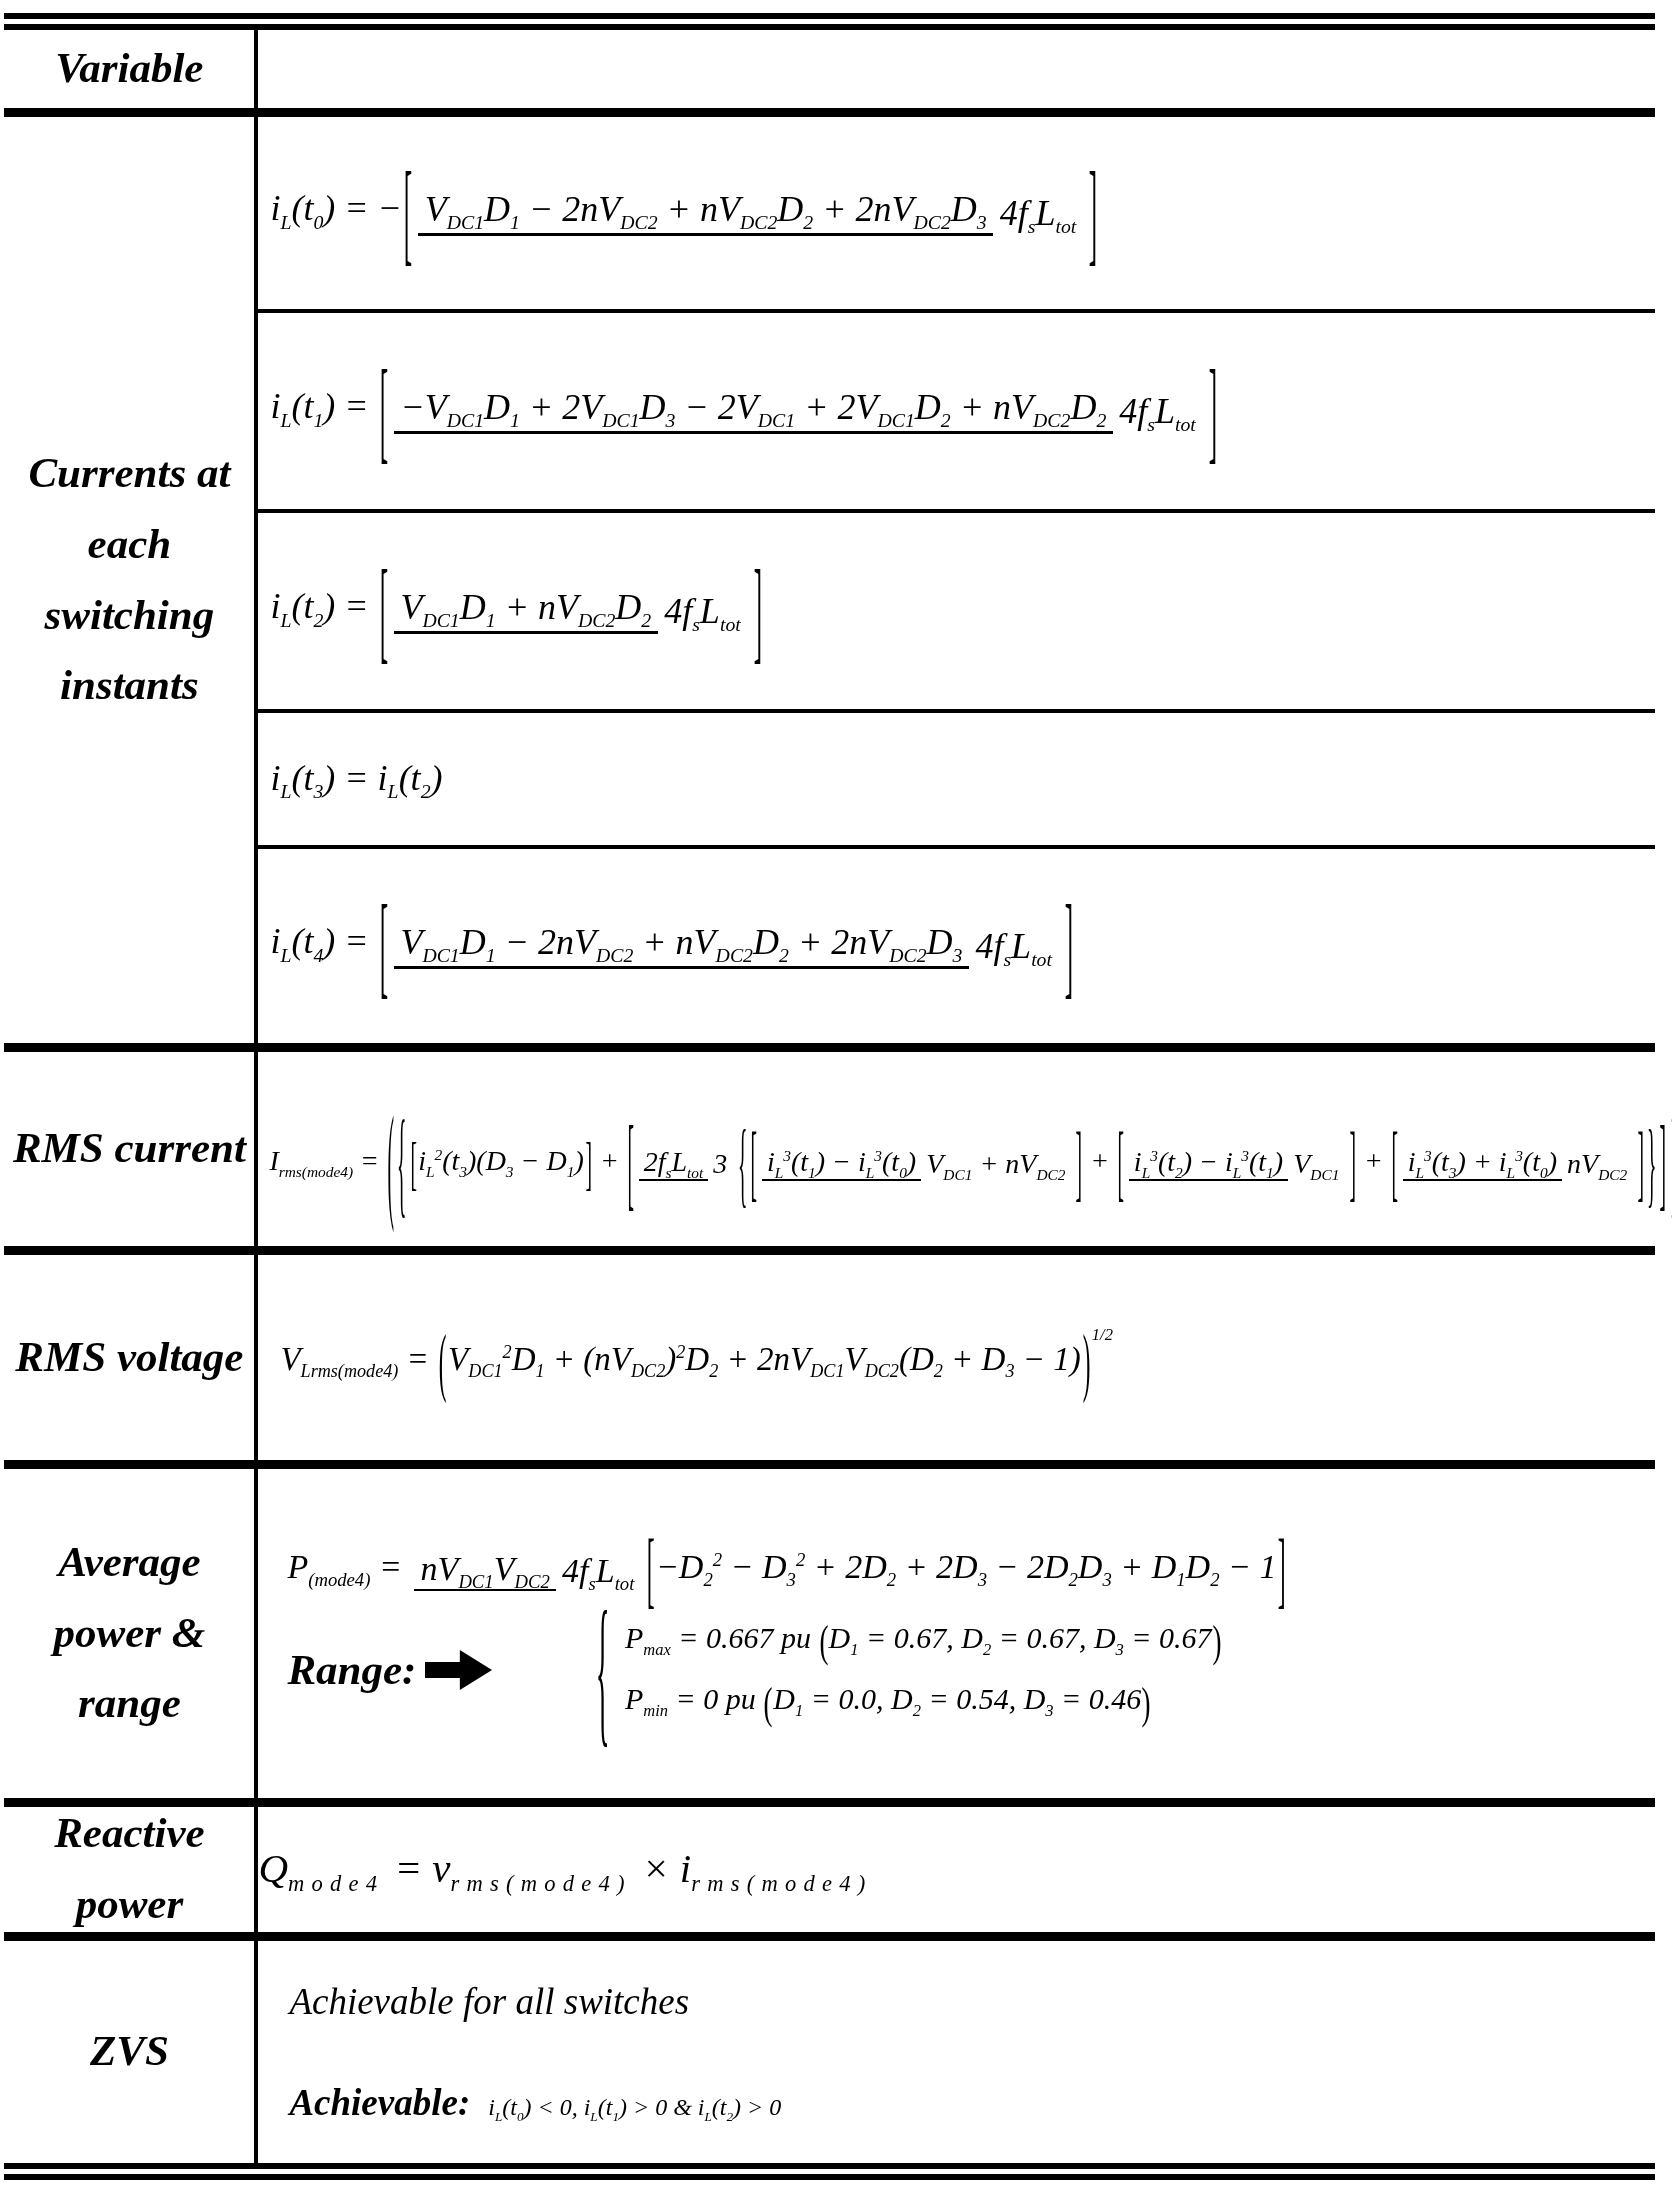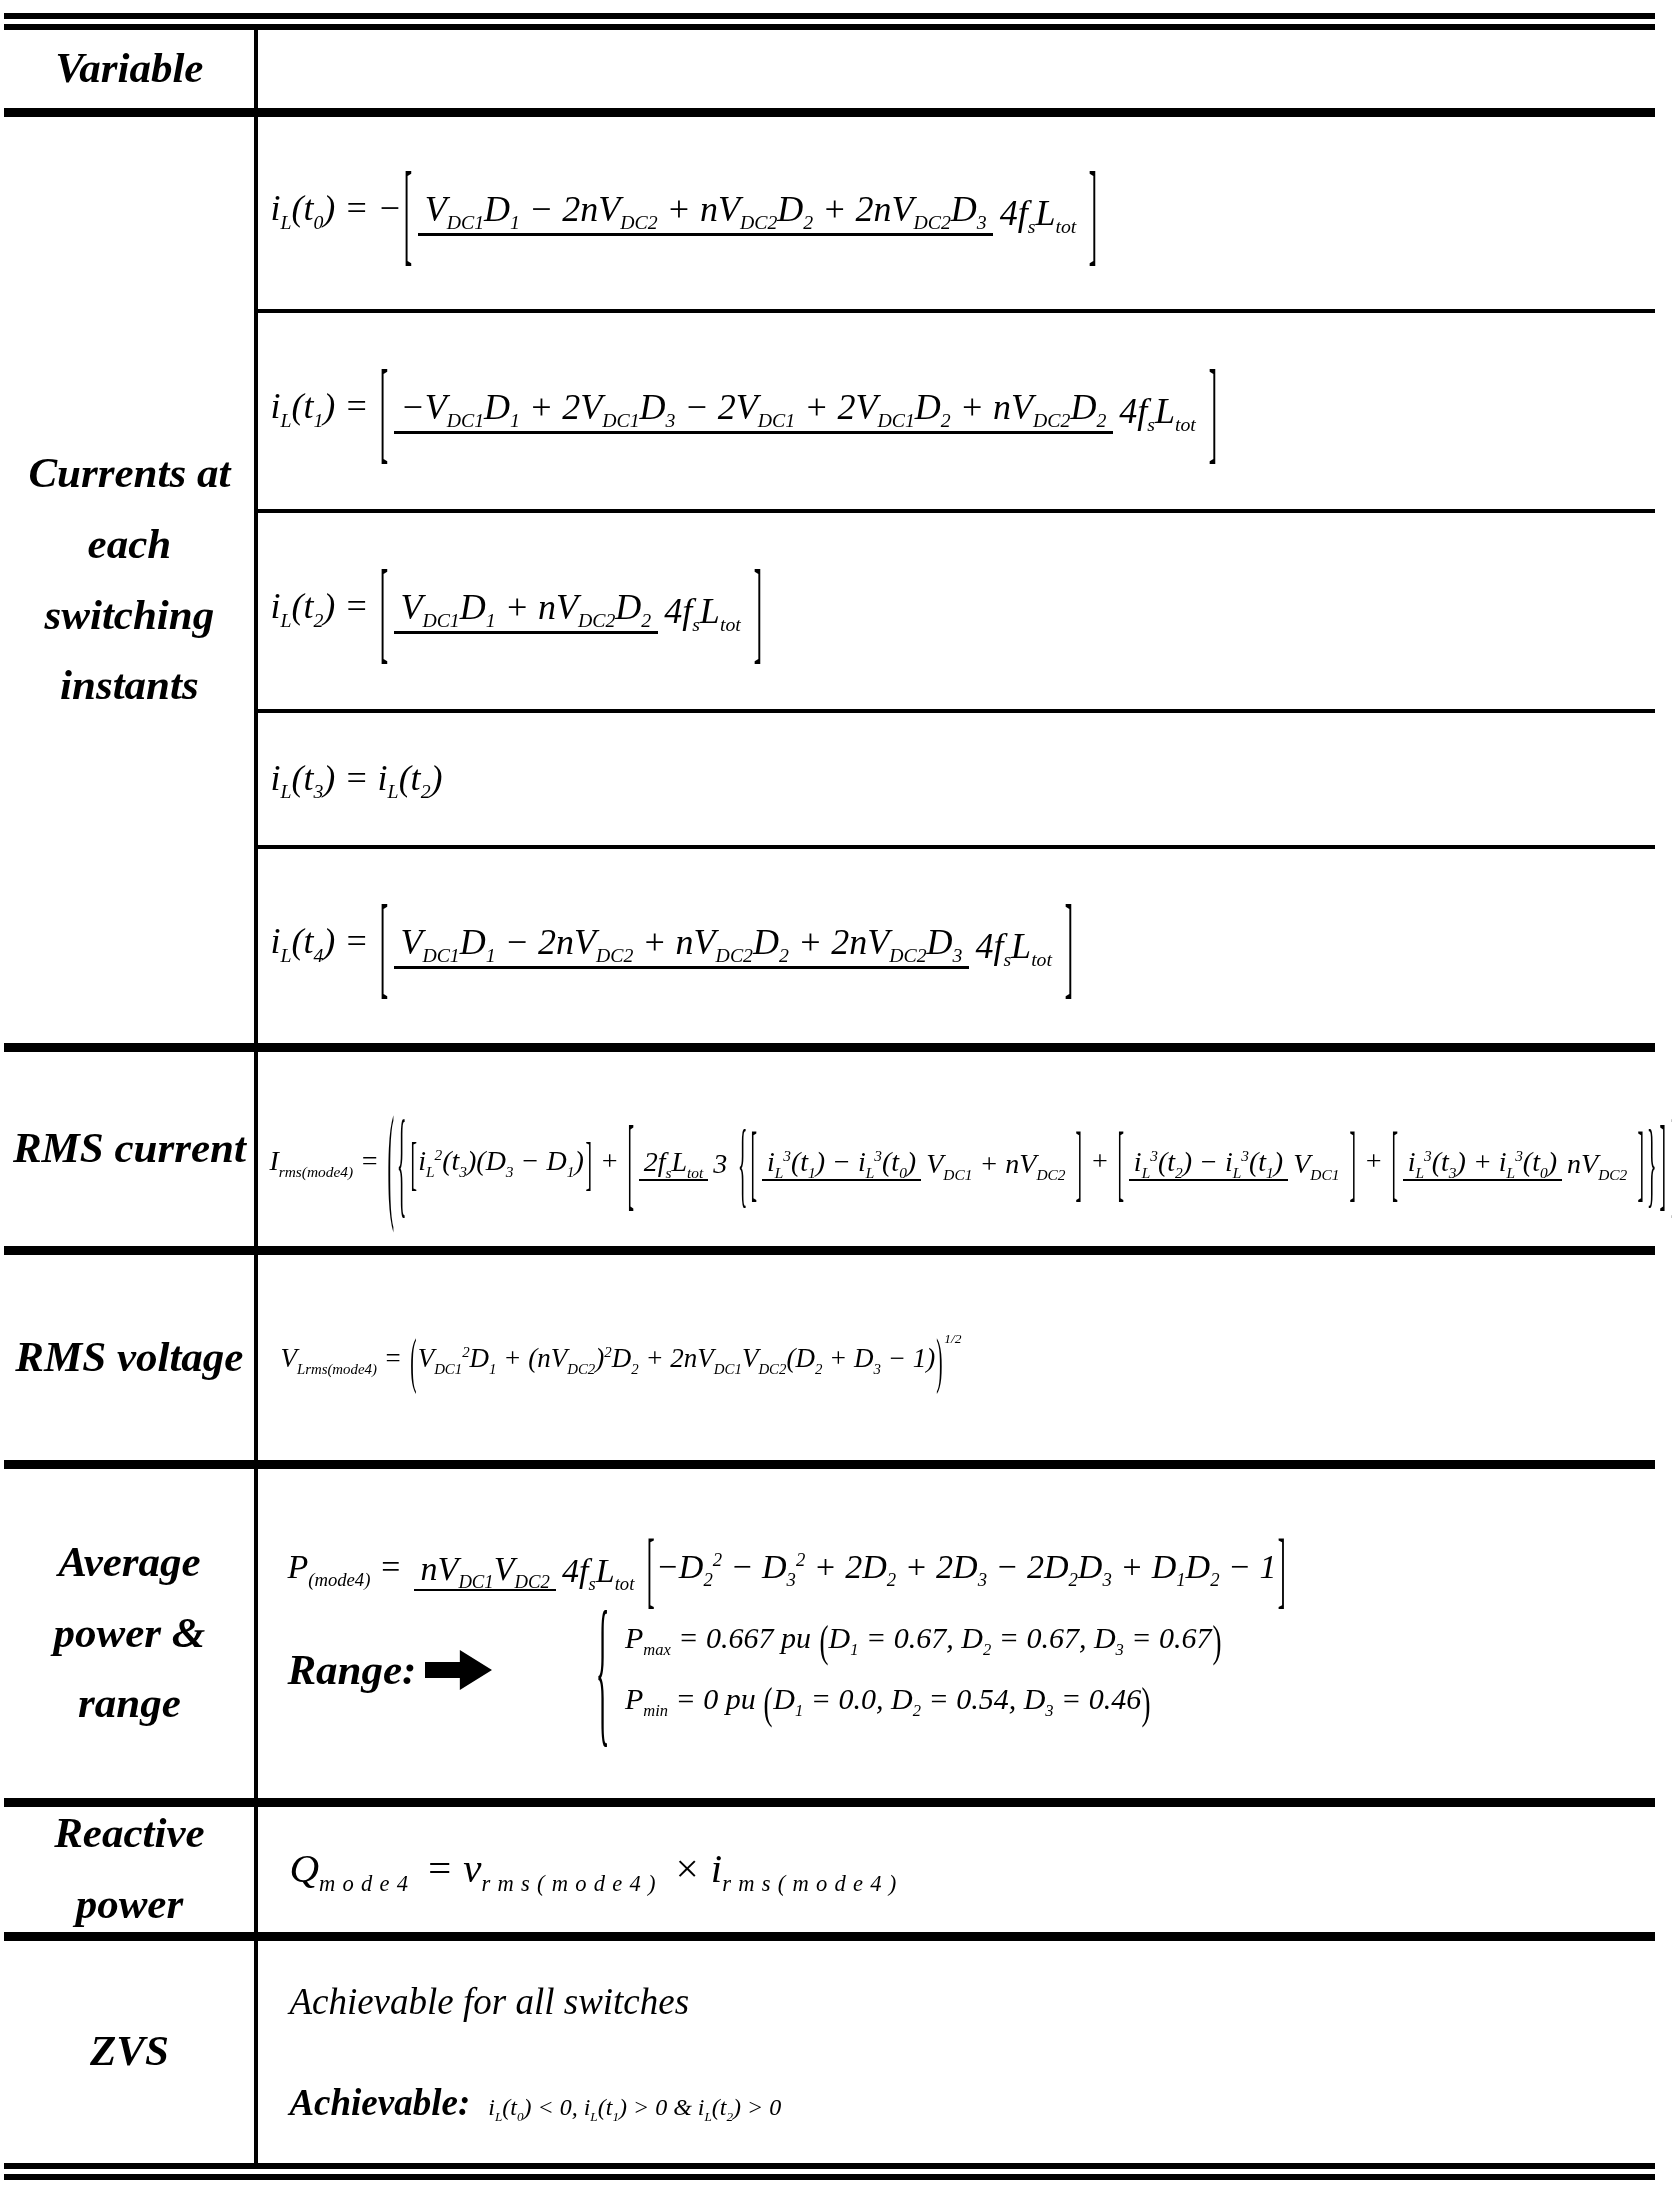--- a/index.html
+++ b/index.html
@@ -38,30 +38,30 @@
   .math { font-style:italic; font-size:36px; line-height:1.05; white-space:nowrap; }
   .math sub { font-size:0.55em; line-height:0; }
   .math sup { font-size:0.55em; line-height:0; }
   .fr { display:inline-flex; flex-direction:row; align-items:center;
         vertical-align:middle; margin:0 0.12em; line-height:1.15; }
   .fr .n { border-bottom:0.085em solid #000; padding:0 0.18em 0.05em; }
   .fr .d { padding:0.05em 0.18em 0; }
   .big { display:inline-block; line-height:1; vertical-align:middle; font-style:normal; }
 
   .rmsc-eq  { font-size:28px; padding-right:4.4px; }
-  .rmsv-eq  { font-size:27px; }
+  .rmsv-eq  { font-size:33px; }
   .avg-cell { padding-left:29px; }
   .avg-eq   { font-size:34px; }
   .range-line { display:flex; align-items:center; margin-top:31px; }
   .range-word { font-weight:bold; font-style:italic; font-size:43px; margin-right:9px; }
   .arrow { width:67px; height:44px; margin-right:102px; }
   .range-brace { font-size:36px; margin-right:13.3px; }
   .range-items { display:flex; flex-direction:column; gap:27px; }
   .range-eq { font-size:30px; }
-  .react-cell { padding-left:31px; }
+  .react-cell { }
   .react-eq { font-size:41px; }
   .react-eq sub { letter-spacing:0.32em; }
   .zvs-cell { padding-left:31px; gap:58px; }
   .zvs-line1 { font-style:italic; font-size:37px; }
   .zvs-line2 { display:flex; align-items:baseline; }
   .constraints-word { font-weight:bold; font-style:italic; font-size:37px; margin-right:18px; }
   .zvs-eq { font-size:24px; }
 </style>
 </head>
 <body>

